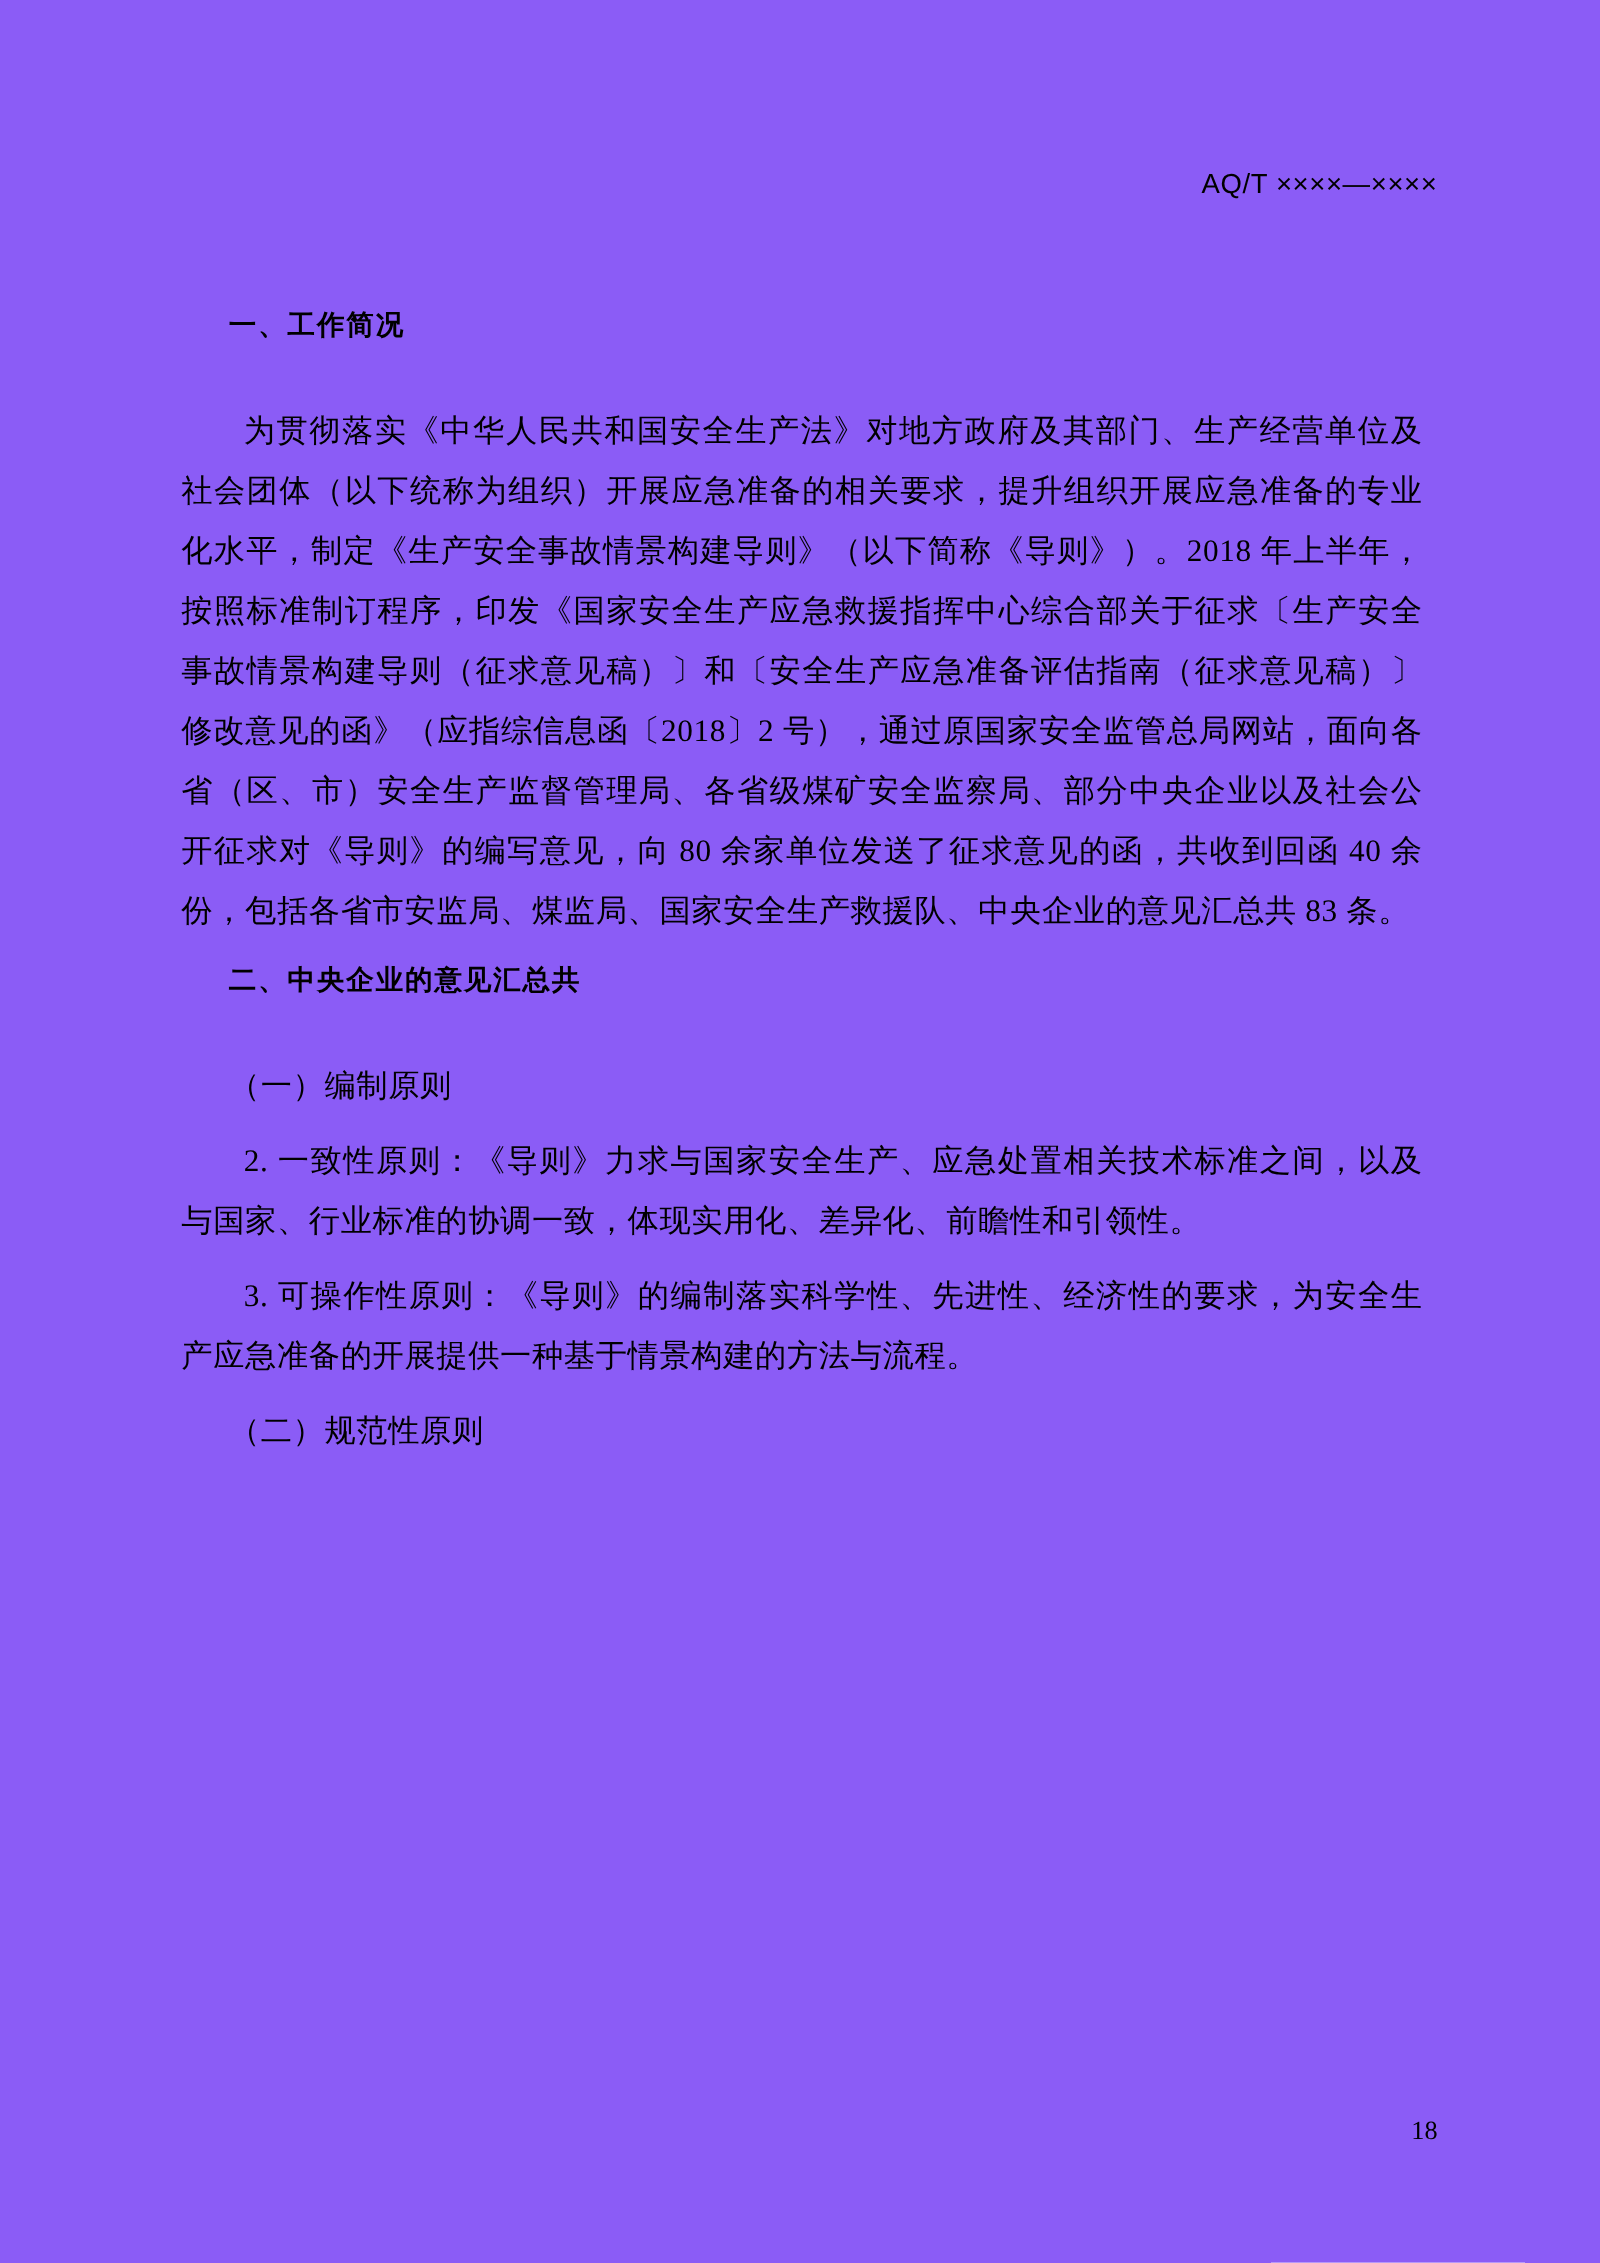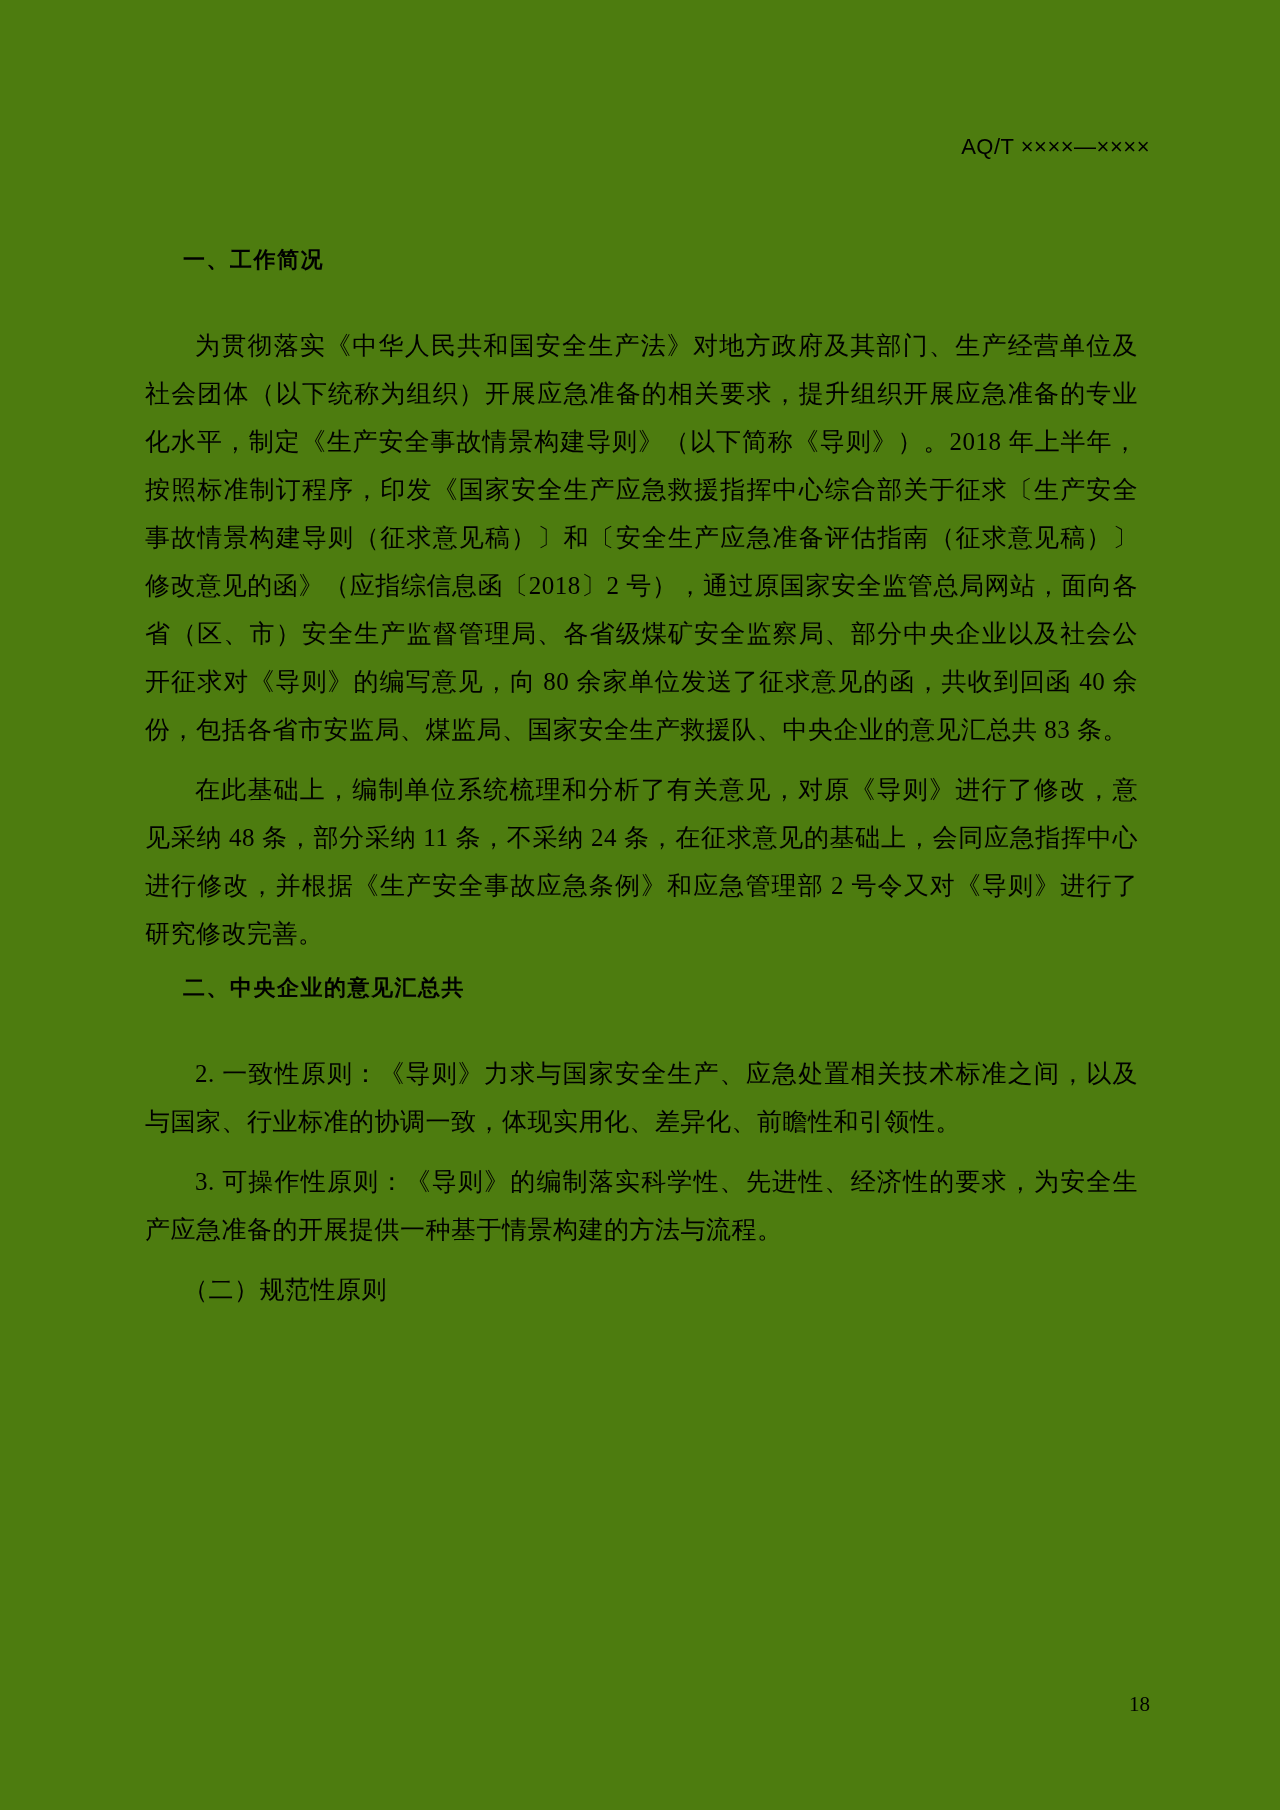--- a/index.html
+++ b/index.html
@@ -11,21 +11,21 @@
     width: 1280px;
     height: 1810px;
     position: relative;
     overflow: hidden;
     color: #000000;
     font-family: "Liberation Serif", "DejaVu Serif", serif;
   }
   .page {
     position: absolute;
     inset: 0;
-    background: #4d7c0f;
+    background: #8b5cf6;
   }
   .header-code {
     position: absolute;
     top: 134px;
     left: 133px;
     width: 1017px;
     text-align: right;
     font-family: "Liberation Sans", "DejaVu Sans", sans-serif;
     font-size: 22px;
     letter-spacing: 0.5px;
@@ -79,24 +79,24 @@
 <div class="page">
 
   <div class="header-code">AQ/T ××××—××××</div>
 
   <div class="content">
 
     <h1 class="section-heading">一、工作简况</h1>
 
     <p class="body-p">为贯彻落实《中华人民共和国安全生产法》对地方政府及其部门、生产经营单位及社会团体（以下统称为组织）开展应急准备的相关要求，提升组织开展应急准备的专业化水平，制定《生产安全事故情景构建导则》（以下简称《导则》）。2018 年上半年，按照标准制订程序，印发《国家安全生产应急救援指挥中心综合部关于征求〔生产安全事故情景构建导则（征求意见稿）〕和〔安全生产应急准备评估指南（征求意见稿）〕修改意见的函》（应指综信息函〔2018〕2 号），通过原国家安全监管总局网站，面向各省（区、市）安全生产监督管理局、各省级煤矿安全监察局、部分中央企业以及社会公开征求对《导则》的编写意见，向 80 余家单位发送了征求意见的函，共收到回函 40 余份，包括各省市安监局、煤监局、国家安全生产救援队、中央企业的意见汇总共 83 条。</p>
 
-    <p class="body-p">在此基础上，编制单位系统梳理和分析了有关意见，对原《导则》进行了修改，意见采纳 48 条，部分采纳 11 条，不采纳 24 条，在征求意见的基础上，会同应急指挥中心进行修改，并根据《生产安全事故应急条例》和应急管理部 2 号令又对《导则》进行了研究修改完善。</p>
 
     <h1 class="section-heading">二、中央企业的意见汇总共</h1>
 
+    <p class="sub-heading">（一）编制原则</p>
 
 
     <p class="body-p">2. 一致性原则：《导则》力求与国家安全生产、应急处置相关技术标准之间，以及与国家、行业标准的协调一致，体现实用化、差异化、前瞻性和引领性。</p>
 
     <p class="body-p">3. 可操作性原则：《导则》的编制落实科学性、先进性、经济性的要求，为安全生产应急准备的开展提供一种基于情景构建的方法与流程。</p>
 
     <p class="sub-heading">（二）规范性原则</p>
 
 
   </div>

